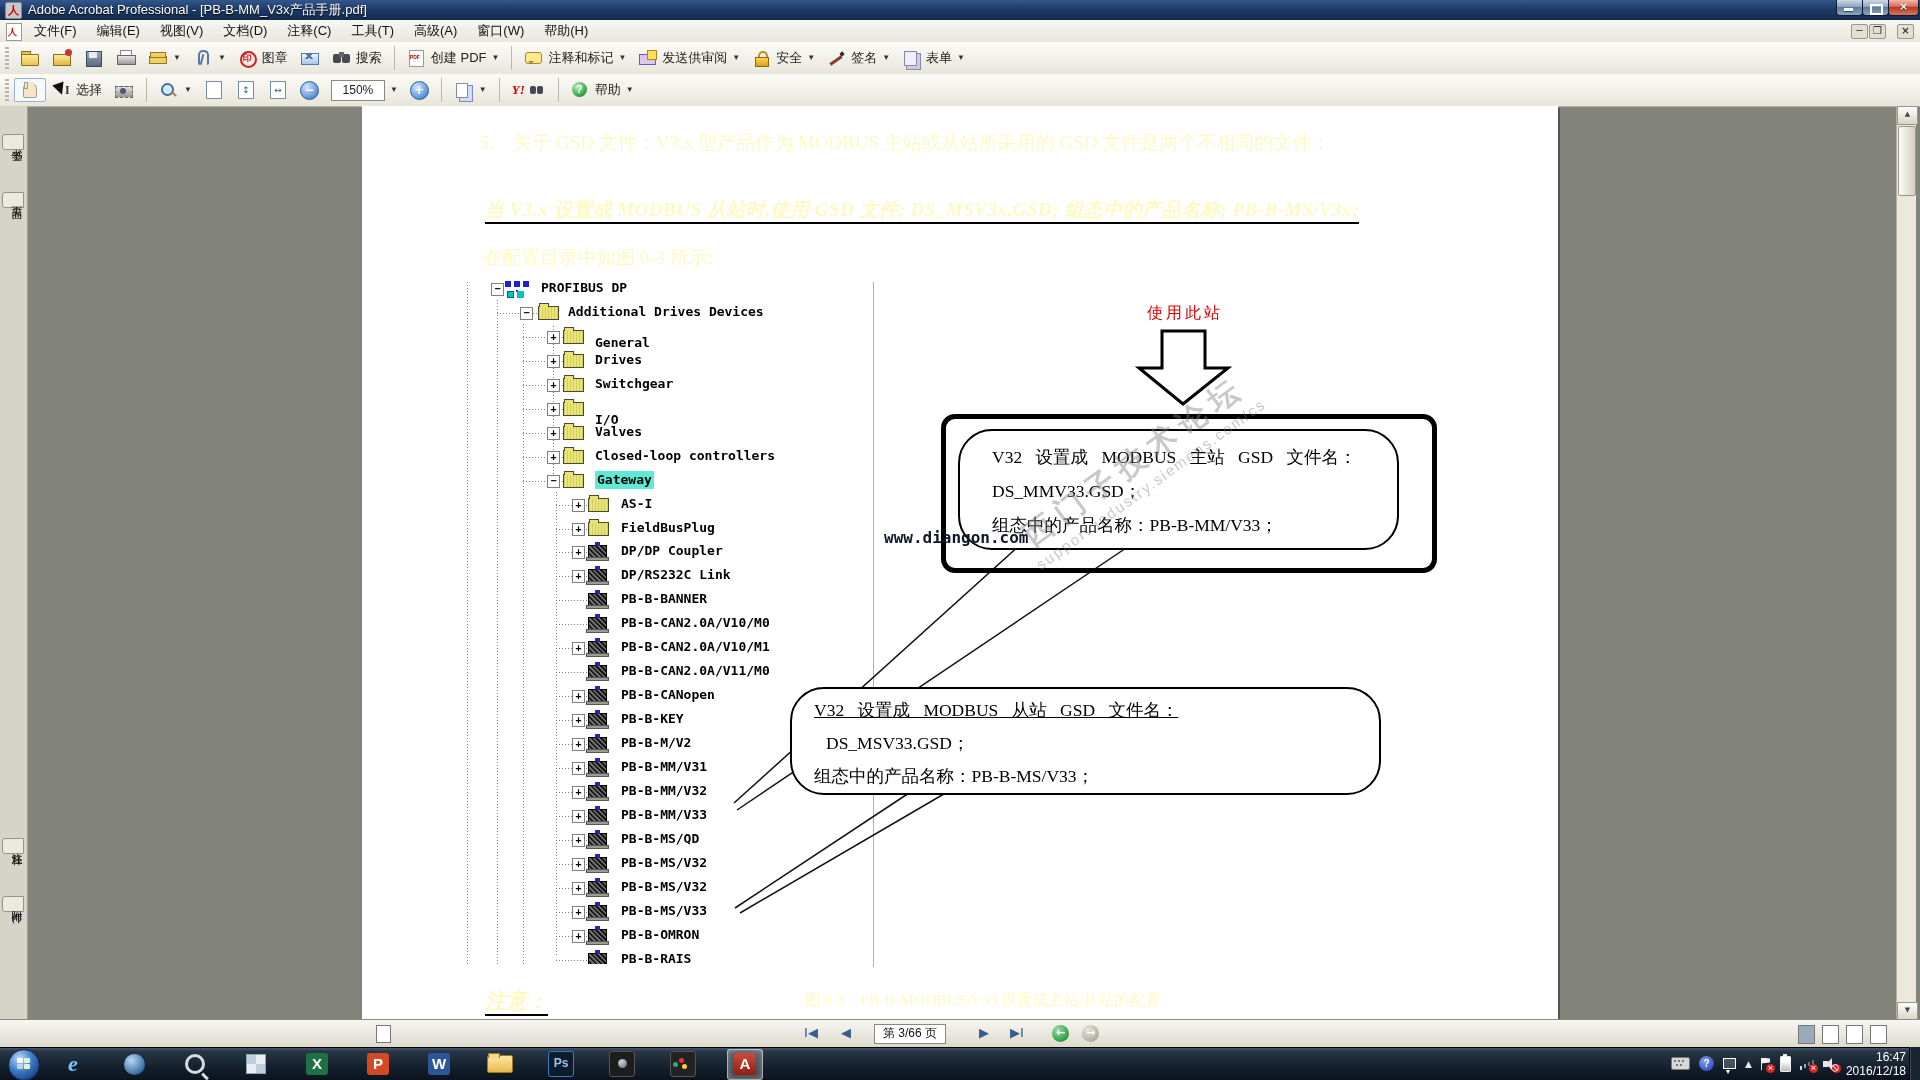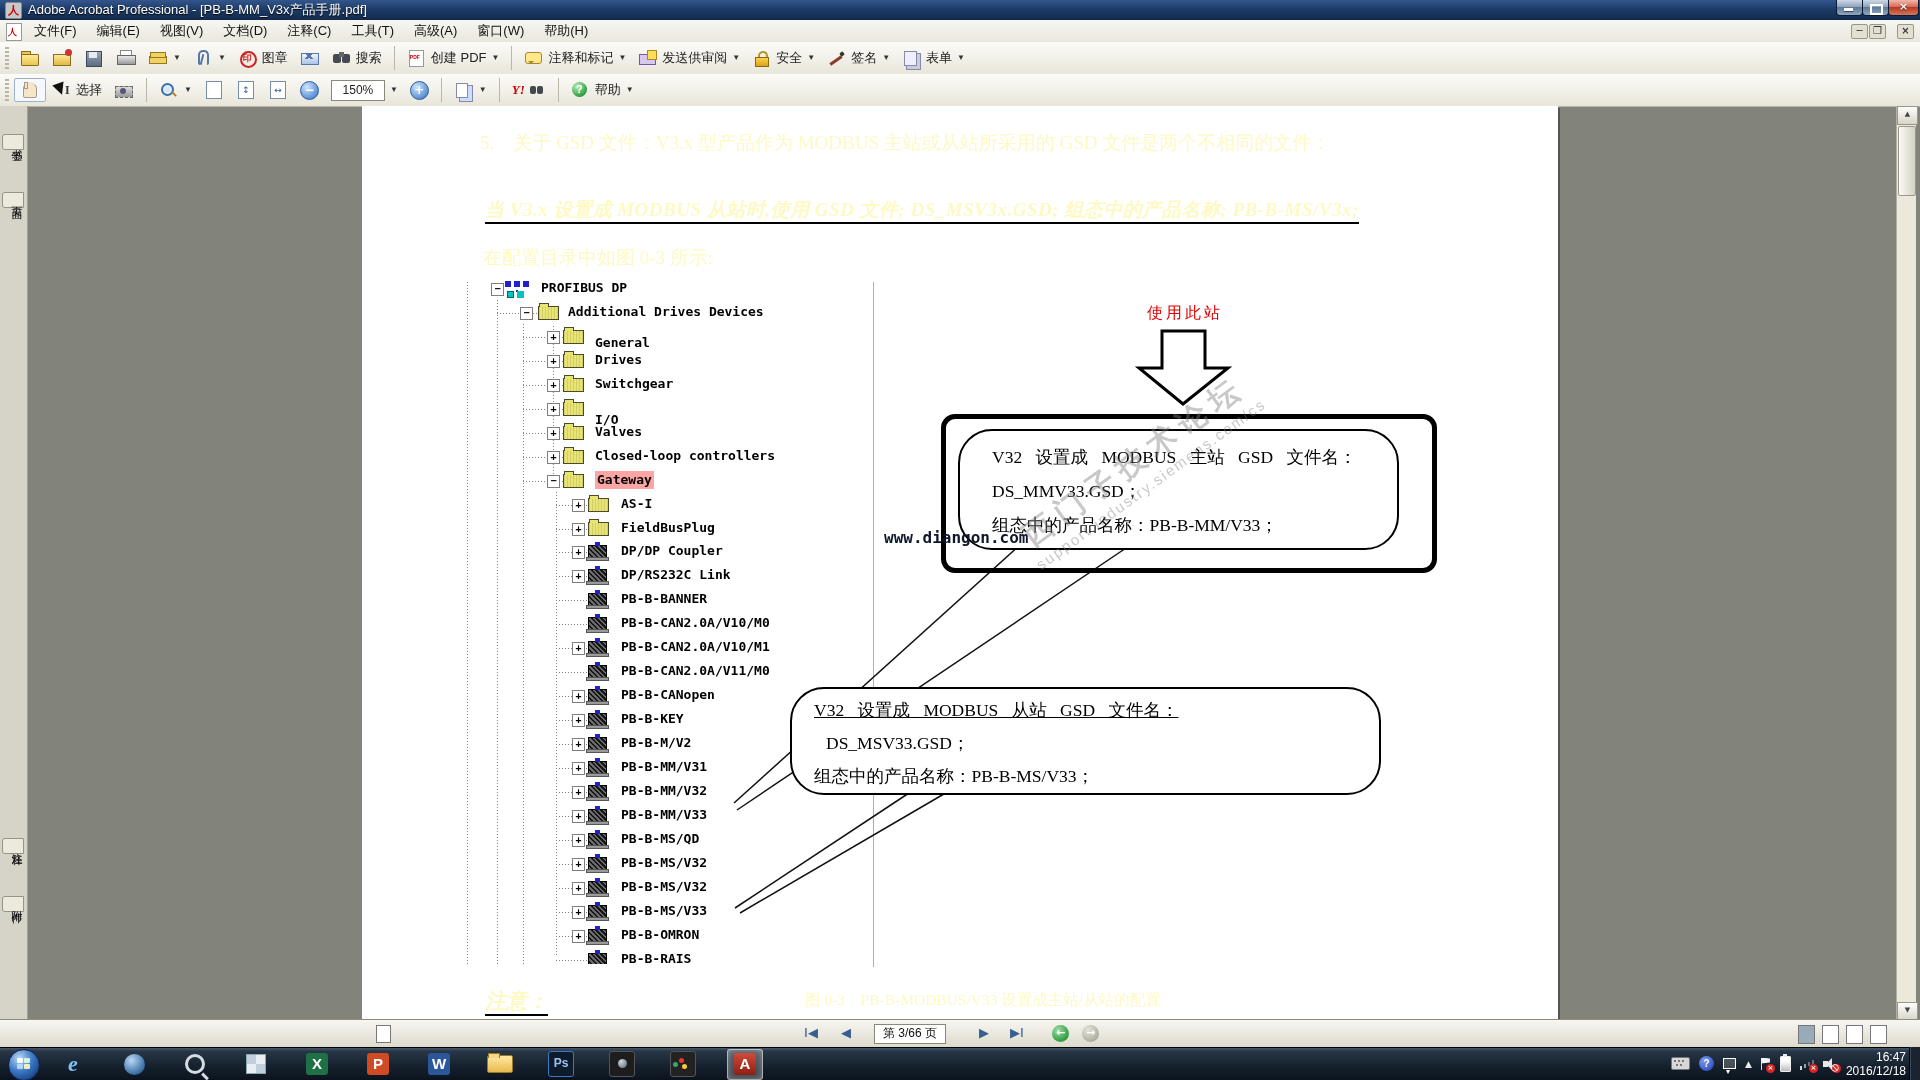--- a/index.html
+++ b/index.html
@@ -96,21 +96,21 @@
   
   .thickbox{border:5px solid #000;border-radius:14px;z-index:4;background:transparent;}
   .bubble{border:2px solid #000;border-radius:34px;background:#fff;z-index:4;}
   .bubble .bl{position:absolute;left:32px;white-space:nowrap;font-family:"Liberation Serif",serif;font-size:17.5px;color:#000;}
   .bubble .sp{word-spacing:9px;}
   
   .tdot-v{width:1px;background-image:repeating-linear-gradient(180deg,#808080 0 1px,transparent 1px 3px);z-index:2;}
   .tdot-h{height:1px;background-image:repeating-linear-gradient(90deg,#808080 0 1px,transparent 1px 3px);z-index:2;}
   .texp{width:11px;height:11px;background:#fff;border:1px solid #7e7e7e;text-align:center;font:bold 10px/9px "DejaVu Sans Mono",monospace;color:#000;z-index:3;}
   .tlabel{font:bold 13px/18px "DejaVu Sans Mono",monospace;color:#000;white-space:nowrap;z-index:3;}
-  .tlabel.sel{background:#fca5a5;padding:0 2px;}
+  .tlabel.sel{background:#5eead4;padding:0 2px;}
   .tico{z-index:3;}
   .tico-folder{width:19px;height:12px;background:#e9e473;background-image:repeating-linear-gradient(90deg,rgba(0,0,0,.1) 0 1px,transparent 1px 3px);border:1px solid #4a4a2a;}
   .tico-folder::before{content:"";position:absolute;top:-4px;left:0px;width:8px;height:3px;background:#e9e473;border:1px solid #4a4a2a;border-bottom:none;}
   .tico-device{width:17px;height:11px;background:#161616;background-image:repeating-linear-gradient(45deg,#6a6a6a 0 1.5px,#161616 1.5px 3.5px);border:1px solid #000;}
   .tico-device::before{content:"";position:absolute;top:-4px;left:6px;width:5px;height:4px;background:#2222cc;}
   .tico-device::after{content:"";position:absolute;bottom:-4px;left:-3px;width:21px;height:2px;background:#9a9a9a;border:1px solid #555;}
   .tico-net{width:28px;height:16px;}
   .tico-net::before{content:"";position:absolute;left:1px;top:0;width:6px;height:6px;background:#2020d0;box-shadow:9px 0 0 #2020d0,18px 0 0 #2020d0,9px 7px 0 -2px #2020d0;}
   .tico-net::after{content:"";position:absolute;left:3px;top:10px;width:5px;height:5px;background:#00c4c4;box-shadow:10px 0 0 #00c4c4;border:1px solid #066;}
   #vline-table{width:1px;background:#b0b0b0;z-index:1;}

